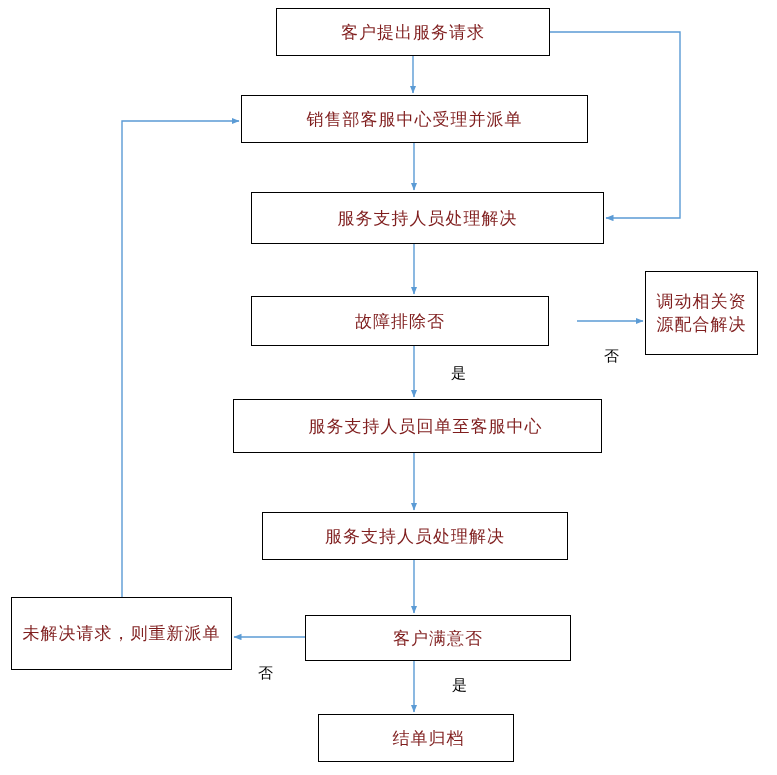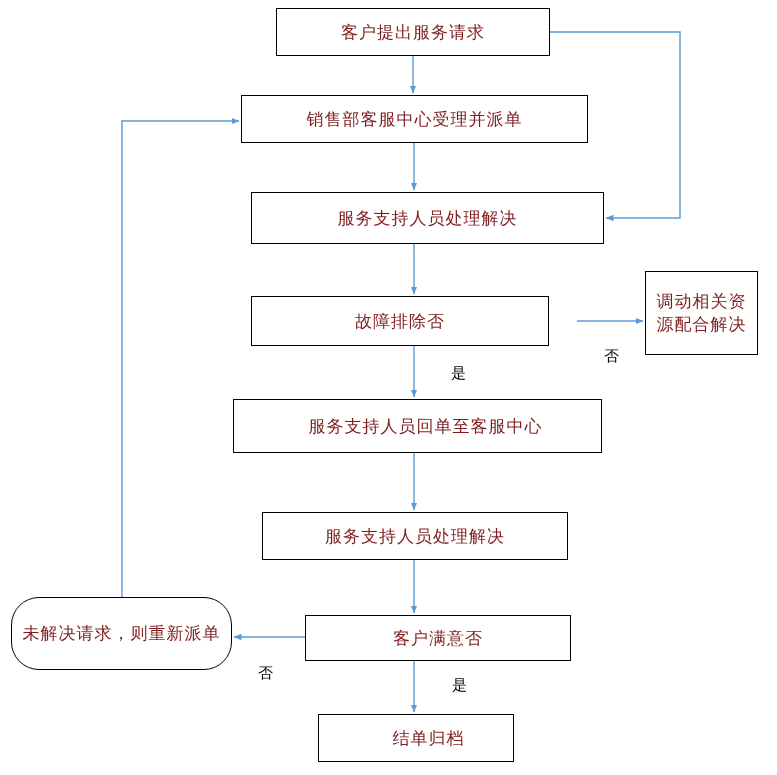--- a/index.html
+++ b/index.html
@@ -93,21 +93,21 @@
   </div>
 
   <div class="node" style="left:233px;top:399px;width:369px;height:54px;padding-left:16px;">
     <span>服务支持人员回单至客服中心</span>
   </div>
 
   <div class="node" style="left:262px;top:512px;width:306px;height:48px;">
     <span>服务支持人员处理解决</span>
   </div>
 
-  <div class="node" style="left:11px;top:597px;width:221px;height:73px;padding:0 10px;border-radius:28px;">
+  <div class="node" style="left:11px;top:597px;width:221px;height:73px;padding:0 10px;">
     <span>未解决请求，则重新派单</span>
   </div>
 
   <div class="node" style="left:305px;top:615px;width:266px;height:46px;">
     <span>客户满意否</span>
   </div>
 
   <div class="node" style="left:318px;top:714px;width:196px;height:48px;padding-left:25px;">
     <span>结单归档</span>
   </div>

